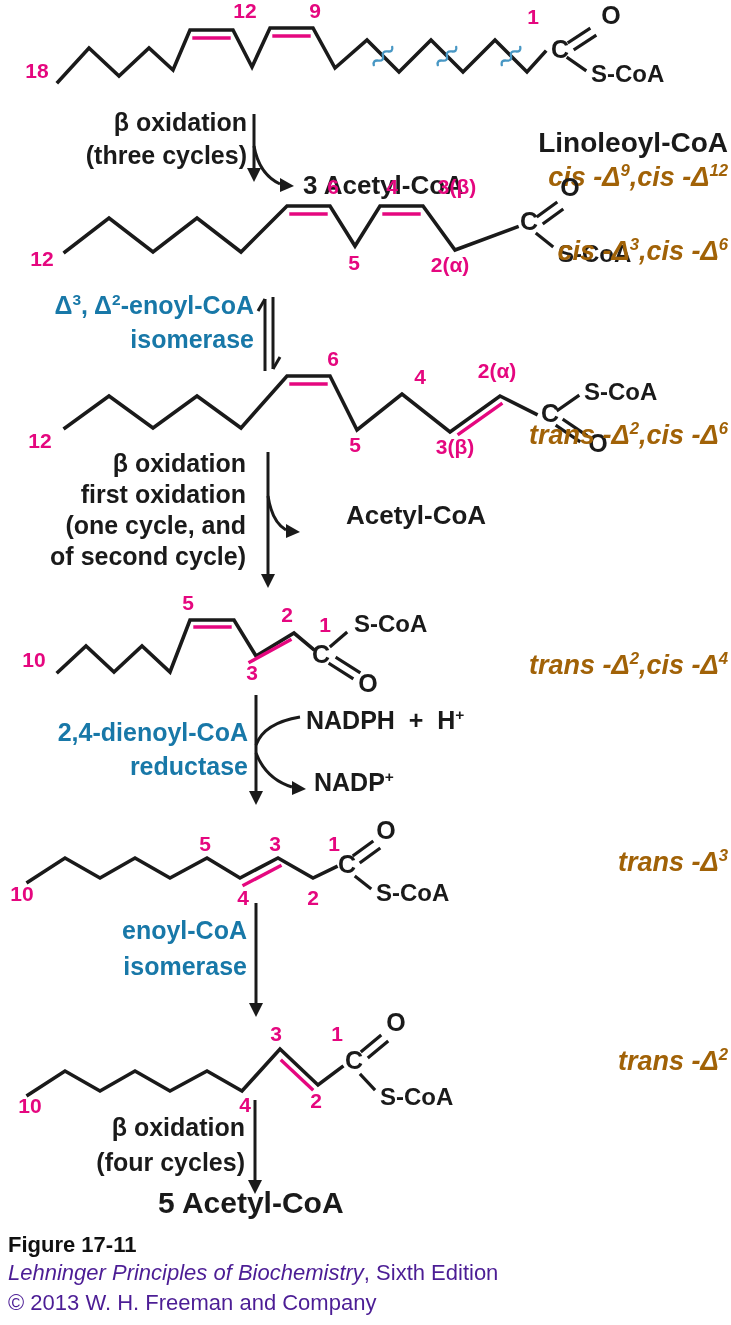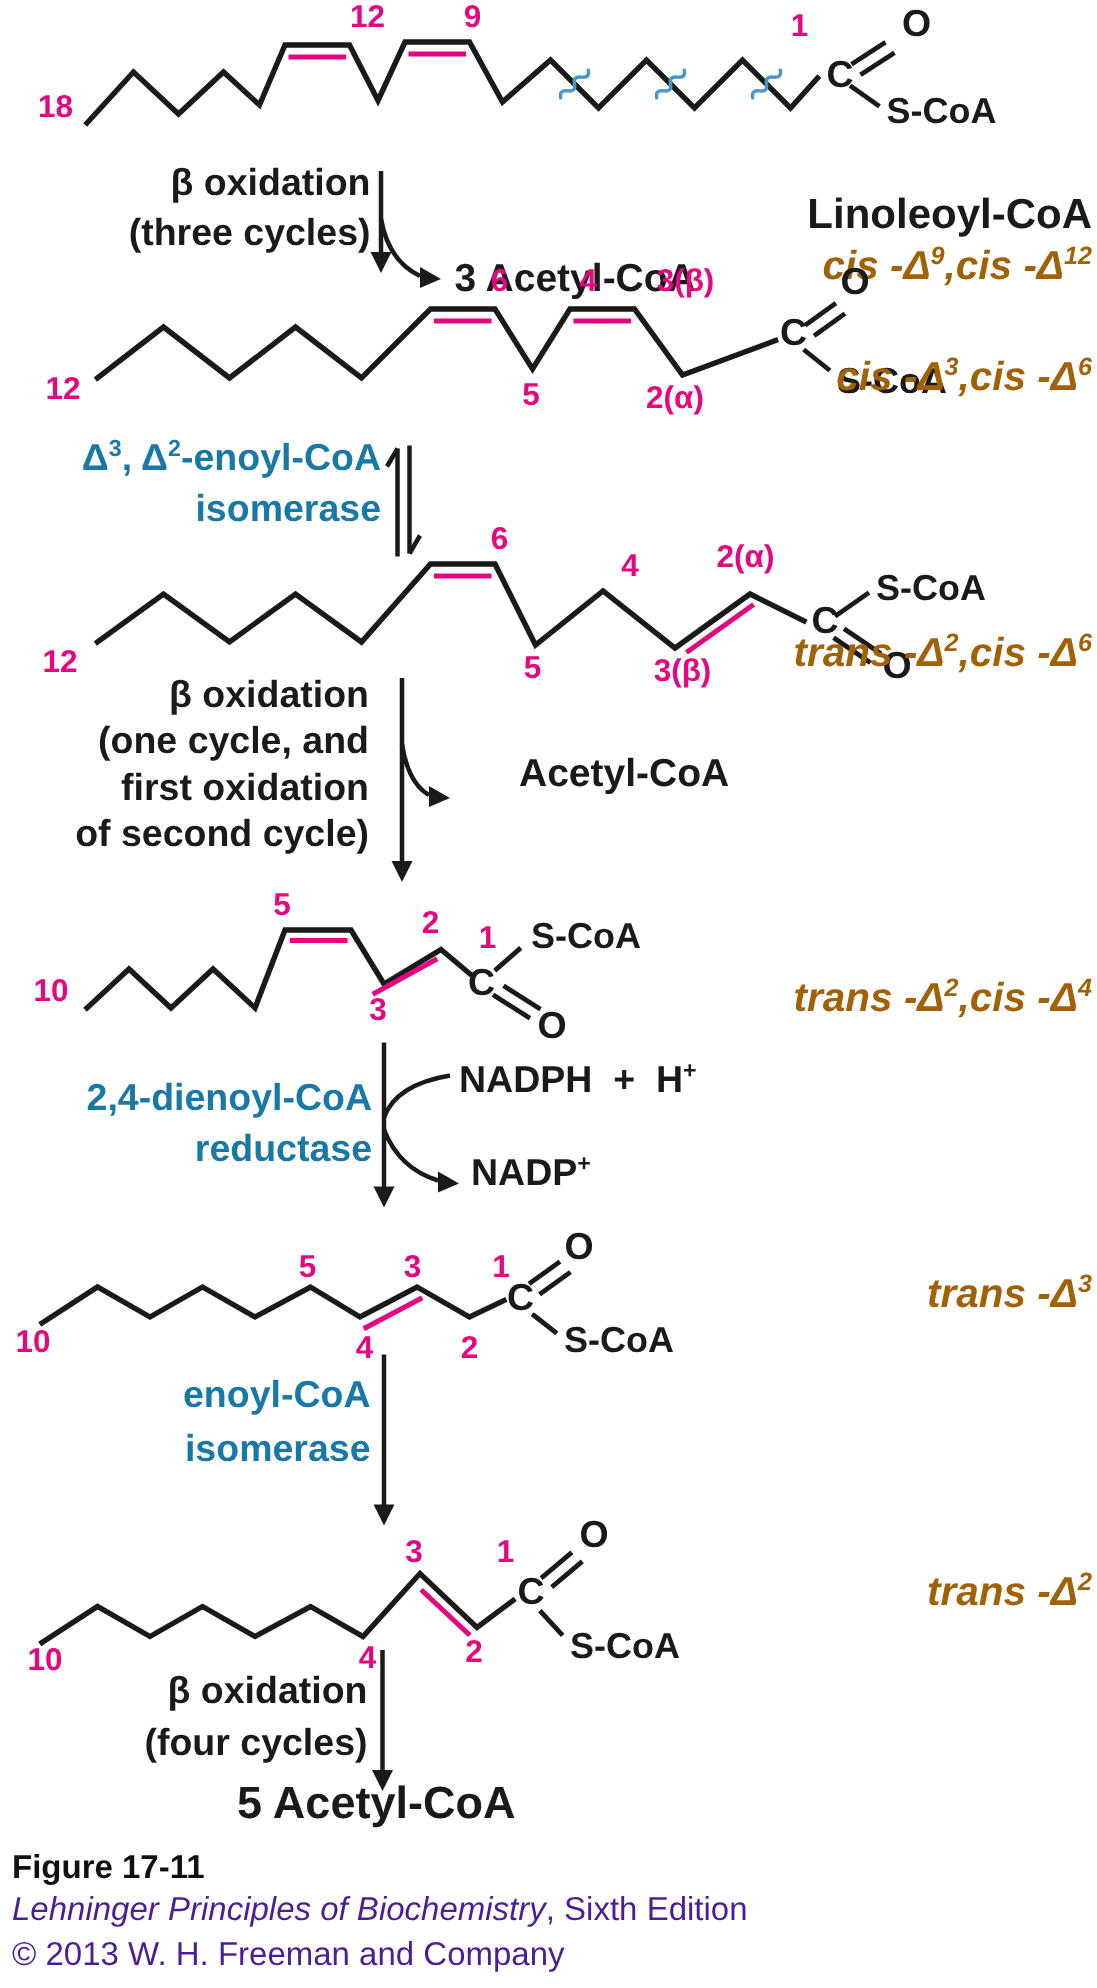--- a/index.html
+++ b/index.html
@@ -118,22 +118,22 @@
     <text class="num" text-anchor="middle" x="325" y="100">5</text>
     <text class="num" text-anchor="middle" x="425" y="102">3(β)</text>
     <text class="atom" text-anchor="middle" x="520" y="70">C</text>
     <text class="atom" text-anchor="middle" x="568" y="100">O</text>
     <text class="scoa" x="554" y="48">S-CoA</text>
   </svg>
   <div class="abs sidelabel" style="left:458px;top:418px;width:270px;">trans -Δ<sup>2</sup>,cis -Δ<sup>6</sup></div>
 
   <div class="abs steplabel" style="left:0px;top:448px;width:246px;line-height:31px;">
     <div>β oxidation</div>
+    <div>first oxidation</div>
     <div>(one cycle, and</div>
-    <div>first oxidation</div>
     <div>of second cycle)</div>
   </div>
   <svg class="abs" style="left:252px;top:450px;" width="100" height="145" viewBox="0 0 100 145">
     <line class="arrowline" x1="16" y1="2" x2="16" y2="126"></line>
     <polygon class="arrowhead" points="16,138 9,124 23,124"></polygon>
     <path class="arrowline" d="M 16 46 Q 20 72 34 80"></path>
     <polygon class="arrowhead" points="48,82 34,74 34,88"></polygon>
   </svg>
   <div class="abs product" style="left:308px;top:500px;margin-left:38px;">Acetyl-CoA</div>
 

